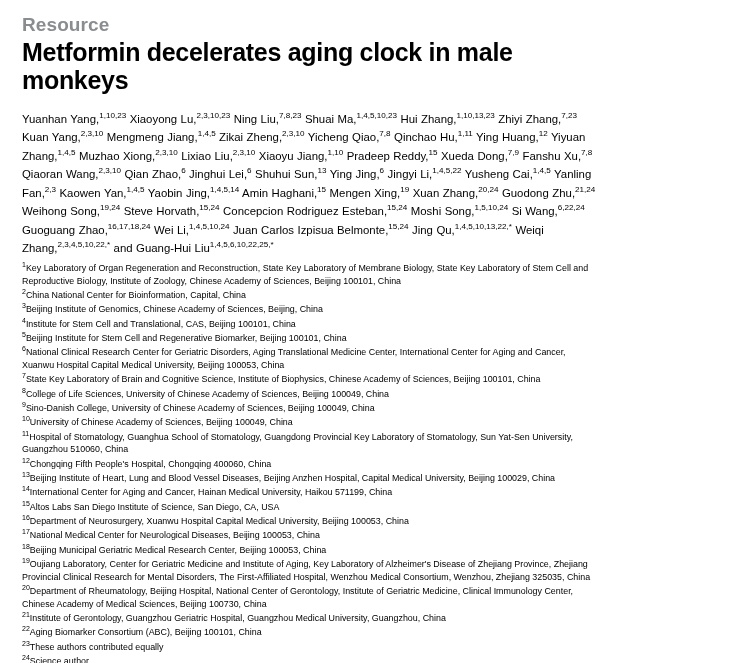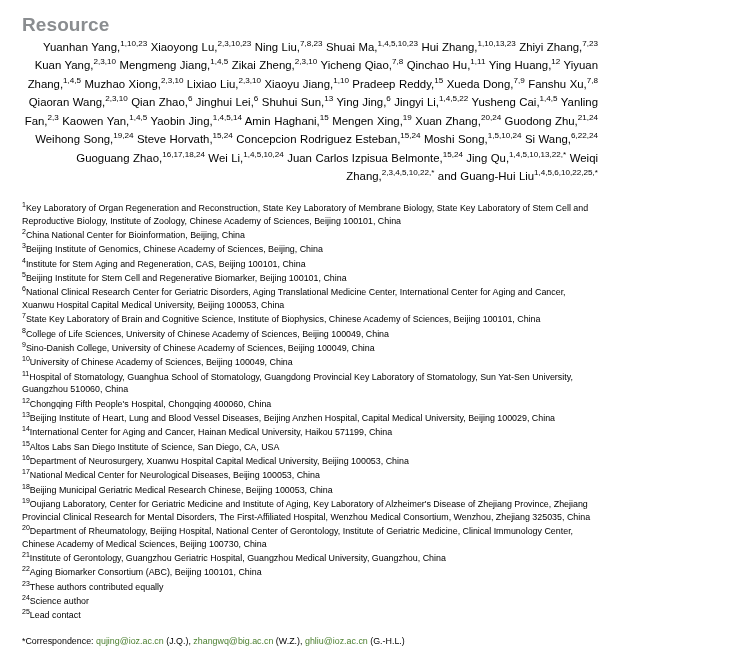--- a/index.html
+++ b/index.html
@@ -31,22 +31,22 @@
   .title {
     font-size: 25px;
     font-weight: bold;
     letter-spacing: -0.3px;
     margin: 0 0 16px 0;
     line-height: 1.12;
   }
   .authors {
     font-size: 11.4px;
     line-height: 1.62;
-    margin: 0 0 16px 0;
-    text-align: right;
+    margin: 0 0 4px 0;
+    text-align: left;
     word-spacing: 0.3px;
   }
   .authors sup {
     font-size: 8.1px;
     vertical-align: super;
     line-height: 0;
   }
   .affils {
     font-size: 8.9px;
     line-height: 1.44;
@@ -77,43 +77,44 @@
     color: #4a8ab5;
   }
 </style>
 </head>
 <body>
 
 <div class="page">
 
   <div class="kicker">Resource</div>
 
+  <h1 class="title">Metformin decelerates aging clock in male monkeys</h1>
 
   <div class="authors">Yuanhan Yang,<sup>1,10,23</sup> Xiaoyong Lu,<sup>2,3,10,23</sup> Ning Liu,<sup>7,8,23</sup> Shuai Ma,<sup>1,4,5,10,23</sup> Hui Zhang,<sup>1,10,13,23</sup> Zhiyi Zhang,<sup>7,23</sup> Kuan Yang,<sup>2,3,10</sup> Mengmeng Jiang,<sup>1,4,5</sup> Zikai Zheng,<sup>2,3,10</sup> Yicheng Qiao,<sup>7,8</sup> Qinchao Hu,<sup>1,11</sup> Ying Huang,<sup>12</sup> Yiyuan Zhang,<sup>1,4,5</sup> Muzhao Xiong,<sup>2,3,10</sup> Lixiao Liu,<sup>2,3,10</sup> Xiaoyu Jiang,<sup>1,10</sup> Pradeep Reddy,<sup>15</sup> Xueda Dong,<sup>7,9</sup> Fanshu Xu,<sup>7,8</sup> Qiaoran Wang,<sup>2,3,10</sup> Qian Zhao,<sup>6</sup> Jinghui Lei,<sup>6</sup> Shuhui Sun,<sup>13</sup> Ying Jing,<sup>6</sup> Jingyi Li,<sup>1,4,5,22</sup> Yusheng Cai,<sup>1,4,5</sup> Yanling Fan,<sup>2,3</sup> Kaowen Yan,<sup>1,4,5</sup> Yaobin Jing,<sup>1,4,5,14</sup> Amin Haghani,<sup>15</sup> Mengen Xing,<sup>19</sup> Xuan Zhang,<sup>20,24</sup> Guodong Zhu,<sup>21,24</sup> Weihong Song,<sup>19,24</sup> Steve Horvath,<sup>15,24</sup> Concepcion Rodriguez Esteban,<sup>15,24</sup> Moshi Song,<sup>1,5,10,24</sup> Si Wang,<sup>6,22,24</sup> Guoguang Zhao,<sup>16,17,18,24</sup> Wei Li,<sup>1,4,5,10,24</sup> Juan Carlos Izpisua Belmonte,<sup>15,24</sup> Jing Qu,<sup>1,4,5,10,13,22,*</sup> Weiqi Zhang,<sup>2,3,4,5,10,22,*</sup> and Guang-Hui Liu<sup>1,4,5,6,10,22,25,*</sup></div>
 
   <div class="affils">
     <div class="affil-container">
         <div class="affil"><sup>1</sup><span>Key Laboratory of Organ Regeneration and Reconstruction, State Key Laboratory of Membrane Biology, State Key Laboratory of Stem Cell and Reproductive Biology, Institute of Zoology, Chinese Academy of Sciences, Beijing 100101, China</span></div>
-        <div class="affil"><sup>2</sup><span>China National Center for Bioinformation, Beijing, China</span></div>
+        <div class="affil"><sup>2</sup><span>China National Center for Bioinformation, Capital, China</span></div>
         <div class="affil"><sup>3</sup><span>Beijing Institute of Genomics, Chinese Academy of Sciences, Beijing, China</span></div>
-        <div class="affil"><sup>4</sup><span>Institute for Stem Aging and Regeneration, CAS, Beijing 100101, China</span></div>
+        <div class="affil"><sup>4</sup><span>Institute for Stem Cell and Translational, CAS, Beijing 100101, China</span></div>
         <div class="affil"><sup>5</sup><span>Beijing Institute for Stem Cell and Regenerative Biomarker, Beijing 100101, China</span></div>
         <div class="affil"><sup>6</sup><span>National Clinical Research Center for Geriatric Disorders, Aging Translational Medicine Center, International Center for Aging and Cancer, Xuanwu Hospital Capital Medical University, Beijing 100053, China</span></div>
         <div class="affil"><sup>7</sup><span>State Key Laboratory of Brain and Cognitive Science, Institute of Biophysics, Chinese Academy of Sciences, Beijing 100101, China</span></div>
         <div class="affil"><sup>8</sup><span>College of Life Sciences, University of Chinese Academy of Sciences, Beijing 100049, China</span></div>
         <div class="affil"><sup>9</sup><span>Sino-Danish College, University of Chinese Academy of Sciences, Beijing 100049, China</span></div>
         <div class="affil"><sup>10</sup><span>University of Chinese Academy of Sciences, Beijing 100049, China</span></div>
         <div class="affil"><sup>11</sup><span>Hospital of Stomatology, Guanghua School of Stomatology, Guangdong Provincial Key Laboratory of Stomatology, Sun Yat-Sen University, Guangzhou 510060, China</span></div>
         <div class="affil"><sup>12</sup><span>Chongqing Fifth People's Hospital, Chongqing 400060, China</span></div>
         <div class="affil"><sup>13</sup><span>Beijing Institute of Heart, Lung and Blood Vessel Diseases, Beijing Anzhen Hospital, Capital Medical University, Beijing 100029, China</span></div>
         <div class="affil"><sup>14</sup><span>International Center for Aging and Cancer, Hainan Medical University, Haikou 571199, China</span></div>
         <div class="affil"><sup>15</sup><span>Altos Labs San Diego Institute of Science, San Diego, CA, USA</span></div>
         <div class="affil"><sup>16</sup><span>Department of Neurosurgery, Xuanwu Hospital Capital Medical University, Beijing 100053, China</span></div>
         <div class="affil"><sup>17</sup><span>National Medical Center for Neurological Diseases, Beijing 100053, China</span></div>
-        <div class="affil"><sup>18</sup><span>Beijing Municipal Geriatric Medical Research Chinese, Beijing 100053, China</span></div>
+        <div class="affil"><sup>18</sup><span>Beijing Municipal Geriatric Medical Research Center, Beijing 100053, China</span></div>
         <div class="affil"><sup>19</sup><span>Oujiang Laboratory, Center for Geriatric Medicine and Institute of Aging, Key Laboratory of Alzheimer's Disease of Zhejiang Province, Zhejiang Provincial Clinical Research for Mental Disorders, The First-Affiliated Hospital, Wenzhou Medical Consortium, Wenzhou, Zhejiang 325035, China</span></div>
         <div class="affil"><sup>20</sup><span>Department of Rheumatology, Beijing Hospital, National Center of Gerontology, Institute of Geriatric Medicine, Clinical Immunology Center, Chinese Academy of Medical Sciences, Beijing 100730, China</span></div>
         <div class="affil"><sup>21</sup><span>Institute of Gerontology, Guangzhou Geriatric Hospital, Guangzhou Medical University, Guangzhou, China</span></div>
         <div class="affil"><sup>22</sup><span>Aging Biomarker Consortium (ABC), Beijing 100101, China</span></div>
         <div class="affil"><sup>23</sup><span>These authors contributed equally</span></div>
         <div class="affil"><sup>24</sup><span>Science author</span></div>
         <div class="affil"><sup>25</sup><span>Lead contact</span></div>
       </div>
   </div>
 

